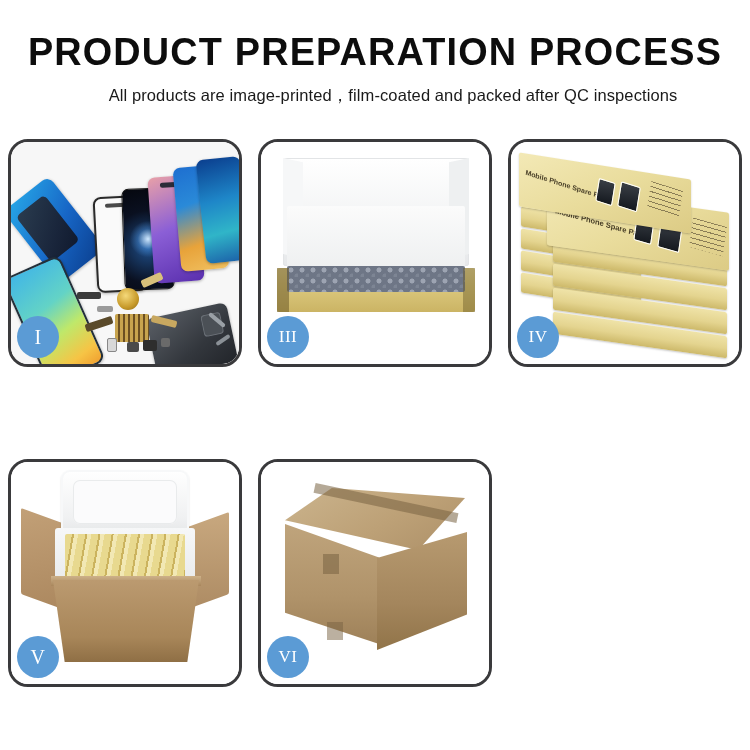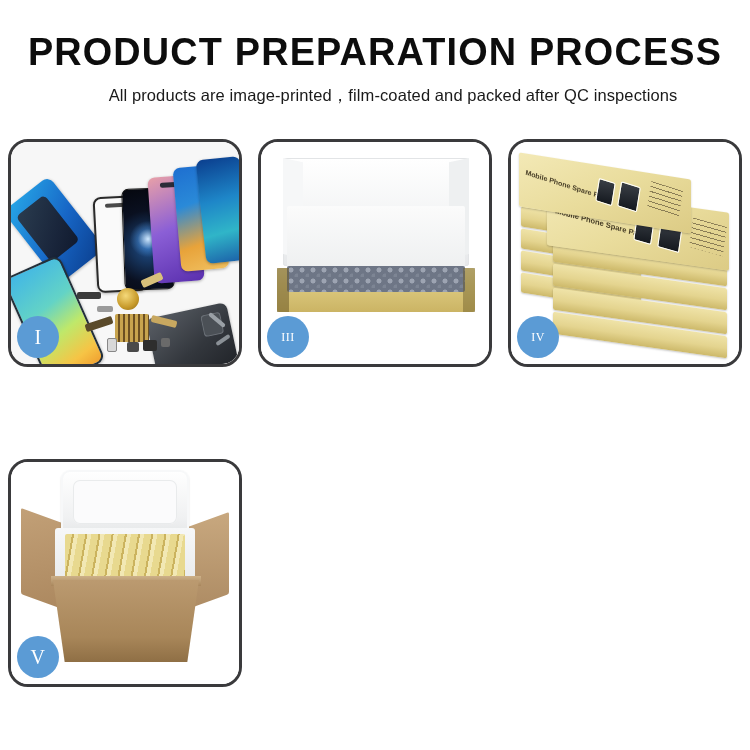--- a/index.html
+++ b/index.html
@@ -69,21 +69,21 @@
     background: #5b9bd5;
     color: #ffffff;
     font-family: "Liberation Serif", serif;
     font-size: 20px;
     display: flex;
     align-items: center;
     justify-content: center;
     letter-spacing: 0.5px;
     z-index: 40;
   }
-  .badge.small { font-size: 12px; }
+  .badge.small { font-size: 17px; }
 
   
   .p1 { background: #f7f7f7; }
   .ph {
     position: absolute;
     border-radius: 7px;
     box-shadow: 0 1px 3px rgba(0,0,0,.30);
   }
   .ph-blue-film {
     left: 14px; top: 42px; width: 58px; height: 92px;
@@ -430,14 +430,25 @@
       <div class="v-flap-r"></div>
       <div class="v-foam-lid"></div>
       <div class="v-foam-body"></div>
       <div class="v-contents"></div>
       <div class="v-carton-lip"></div>
       <div class="v-carton"></div>
     </div>
     <div class="badge">V</div>
   </div>
 
+  <div class="panel">
+    <div class="photo p6">
+      <div class="c-top"></div>
+      <div class="c-front"></div>
+      <div class="c-side"></div>
+      <div class="c-seam"></div>
+      <div class="c-tape1"></div>
+      <div class="c-tape2"></div>
+    </div>
+    <div class="badge small">VI</div>
+  </div>
 
 </div>
 
 </body></html>

